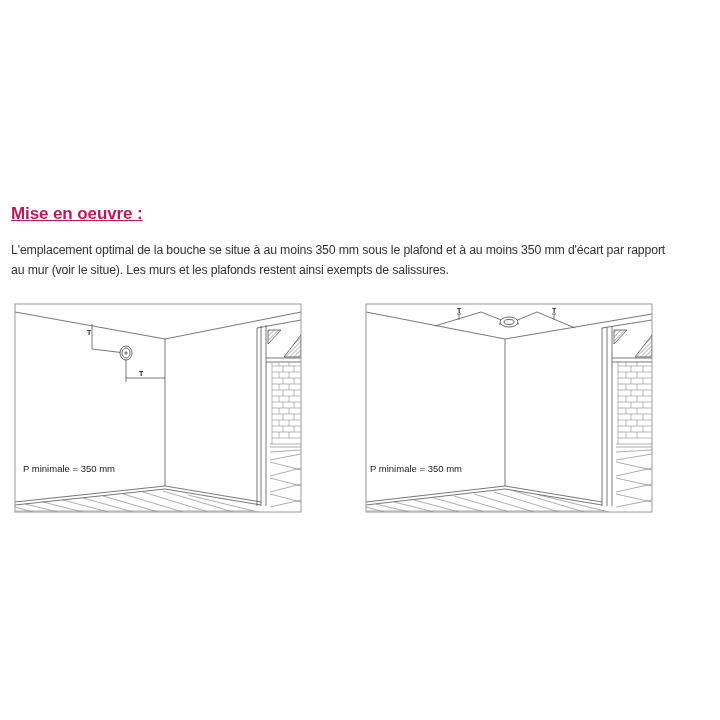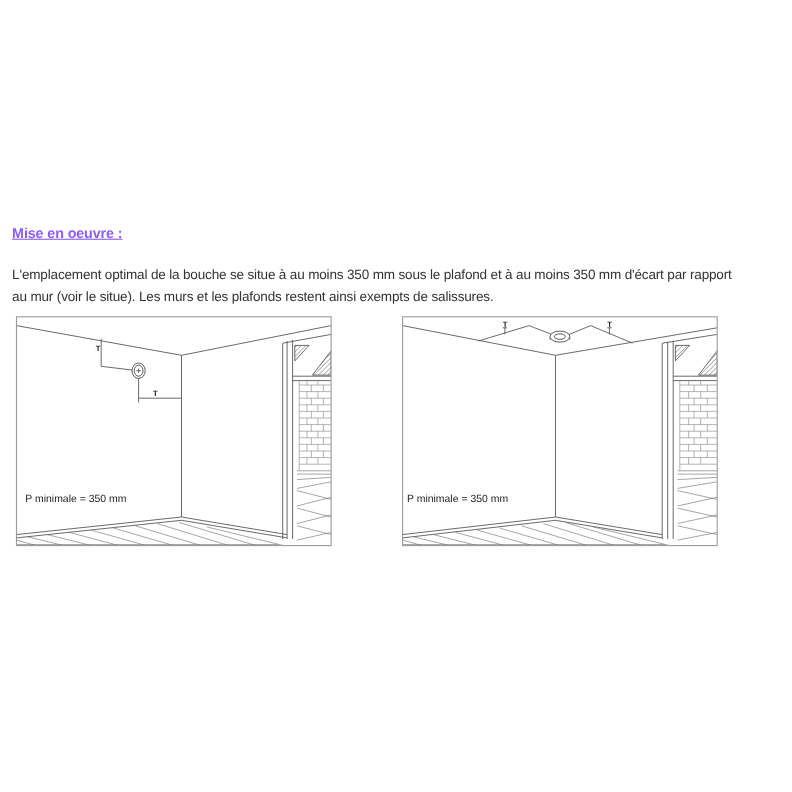--- a/index.html
+++ b/index.html
@@ -1,20 +1,20 @@
 <!DOCTYPE html>
 <html><head>
   <meta charset="utf-8">
   <style>
     html, body { margin: 0; padding: 0; background: #ffffff; }
     body { width: 720px; height: 720px; position: relative; overflow: hidden; font-family: "Liberation Sans", sans-serif; color: #222; }
-    .heading { position: absolute; left: 11px; top: 204px; font-size: 13px; font-weight: bold; text-decoration: underline; color: #8b5cf6; letter-spacing: -0.1px; }
+    .heading { position: absolute; left: 11px; top: 204px; font-size: 17px; font-weight: bold; text-decoration: underline; color: #be185d; letter-spacing: -0.1px; }
     .para { position: absolute; left: 11px; top: 240px; width: 705px; font-size: 12.3px; line-height: 20px; color: #333; letter-spacing: -0.15px; }
     .para p { margin: 0; white-space: nowrap; }
-    .fig { position: absolute; top: 286px; width: 290px; height: 212px; }
+    .fig { position: absolute; top: 302px; width: 290px; height: 212px; }
     .fig svg { display: block; }
     .fig-left { left: 13px; }
     .fig-right { left: 364px; }
     .label-p { font-family: "Liberation Sans", sans-serif; font-size: 9.5px; fill: #222; }
     .label-t { font-family: "Liberation Sans", sans-serif; font-size: 7px; font-weight: bold; fill: #222; }
   </style>
 </head>
 <body>
 
 <div class="heading">Mise en oeuvre :</div>

